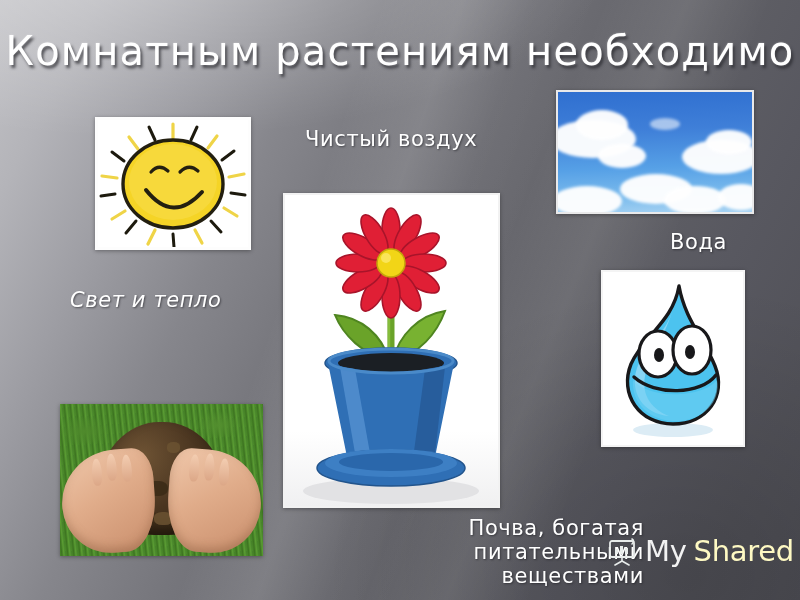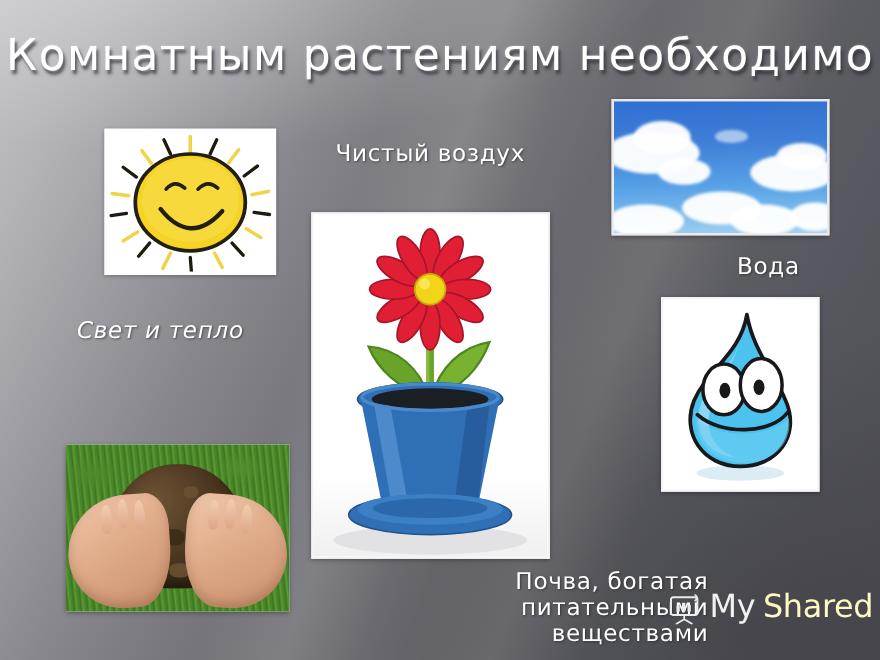--- a/index.html
+++ b/index.html
@@ -153,21 +153,21 @@
     position: absolute; top: 8%;
     width: 11%; height: 26%;
     border-radius: 50% 50% 40% 40% / 60% 60% 40% 40%;
     background: linear-gradient(180deg,#f3cdb1,#dca787);
   }
 
   
   #watermark {
     position: absolute;
     left: 608px; top: 534px;
-    display: flex; align-items: flex-end; gap: 7px;
+    display: flex; align-items: center; gap: 7px;
     font-family: "DejaVu Sans", sans-serif;
     font-size: 29px;
     letter-spacing: -0.3px;
   }
   .wm-my { color: #f2f2f2; }
   .wm-shared { color: #fef9c3; }
 </style>
 </head>
 <body>
 

